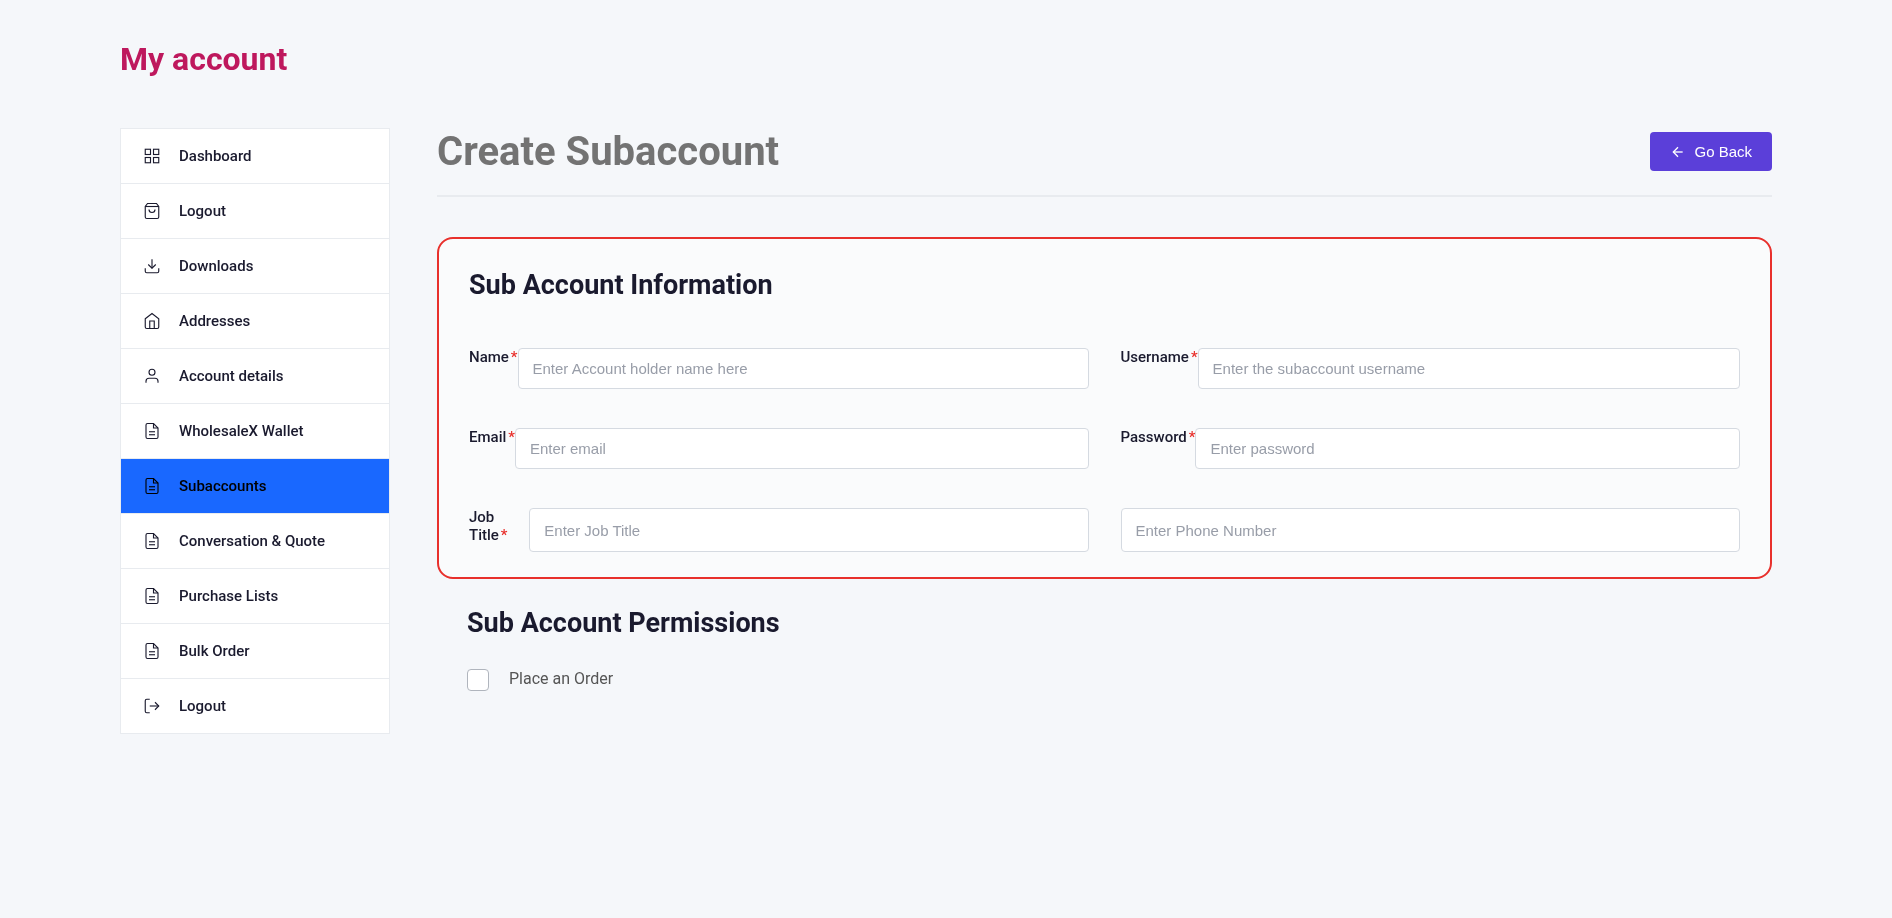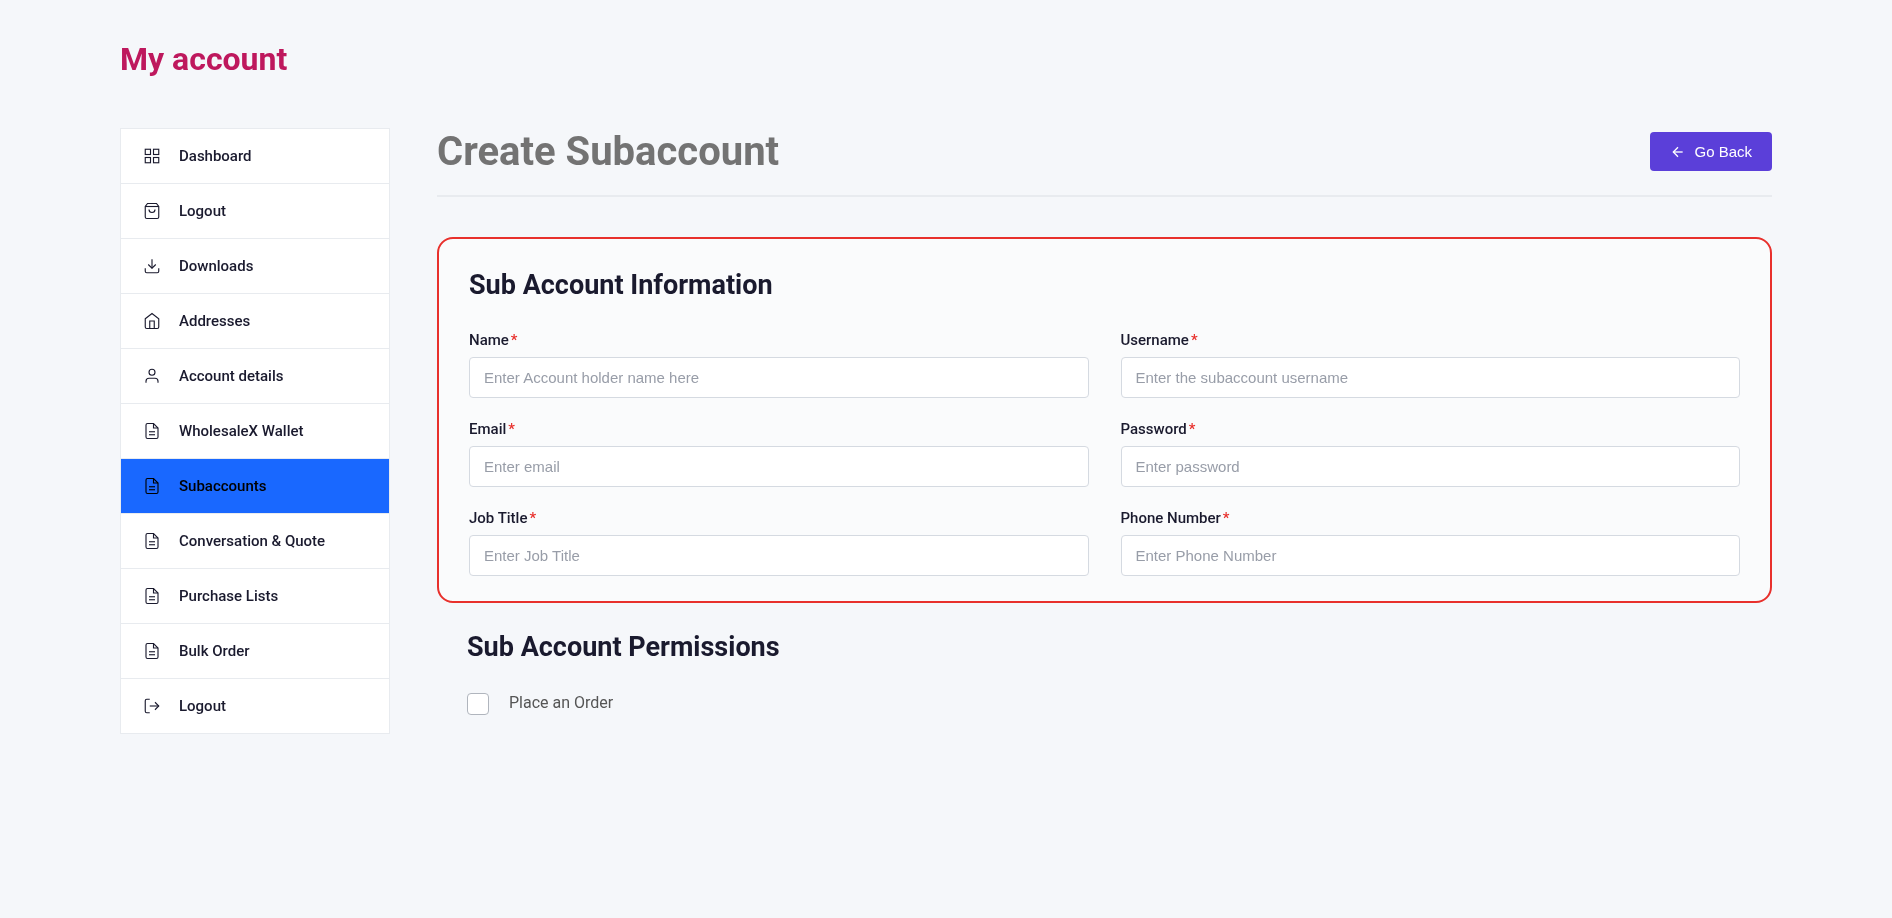--- a/index.html
+++ b/index.html
@@ -128,21 +128,22 @@
     }
     
     .form-grid {
       display: grid;
       grid-template-columns: 1fr 1fr;
       gap: 22px 32px;
     }
     
     .form-field {
       display: flex;
-      flex-direction: column;
+      flex-direction: row;
+      margin-top: 17px;
     }
     
     .field-label {
       font-size: 15px;
       color: #1a1a2e;
       font-weight: 500;
       margin-bottom: 8px;
     }
     
     .required-asterisk {
@@ -359,23 +360,20 @@
         </div>
 
         <div class="form-field">
           <label class="field-label">
             <span>Job Title</span><span class="required-asterisk">*</span>
           </label>
           <input type="text" class="text-input" placeholder="Enter Job Title" style="">
         </div>
 
         <div class="form-field">
-          <label class="field-label">
-            <span>Phone Number</span><span class="required-asterisk">*</span>
-          </label>
           <input type="text" class="text-input" placeholder="Enter Phone Number" style="">
         </div>
 
       </div>
     </section>
 
     <section class="permissions-section">
       <h3 class="section-title">Sub Account Permissions</h3>
       <div class="permission-item">
         <div class="checkbox"></div>

